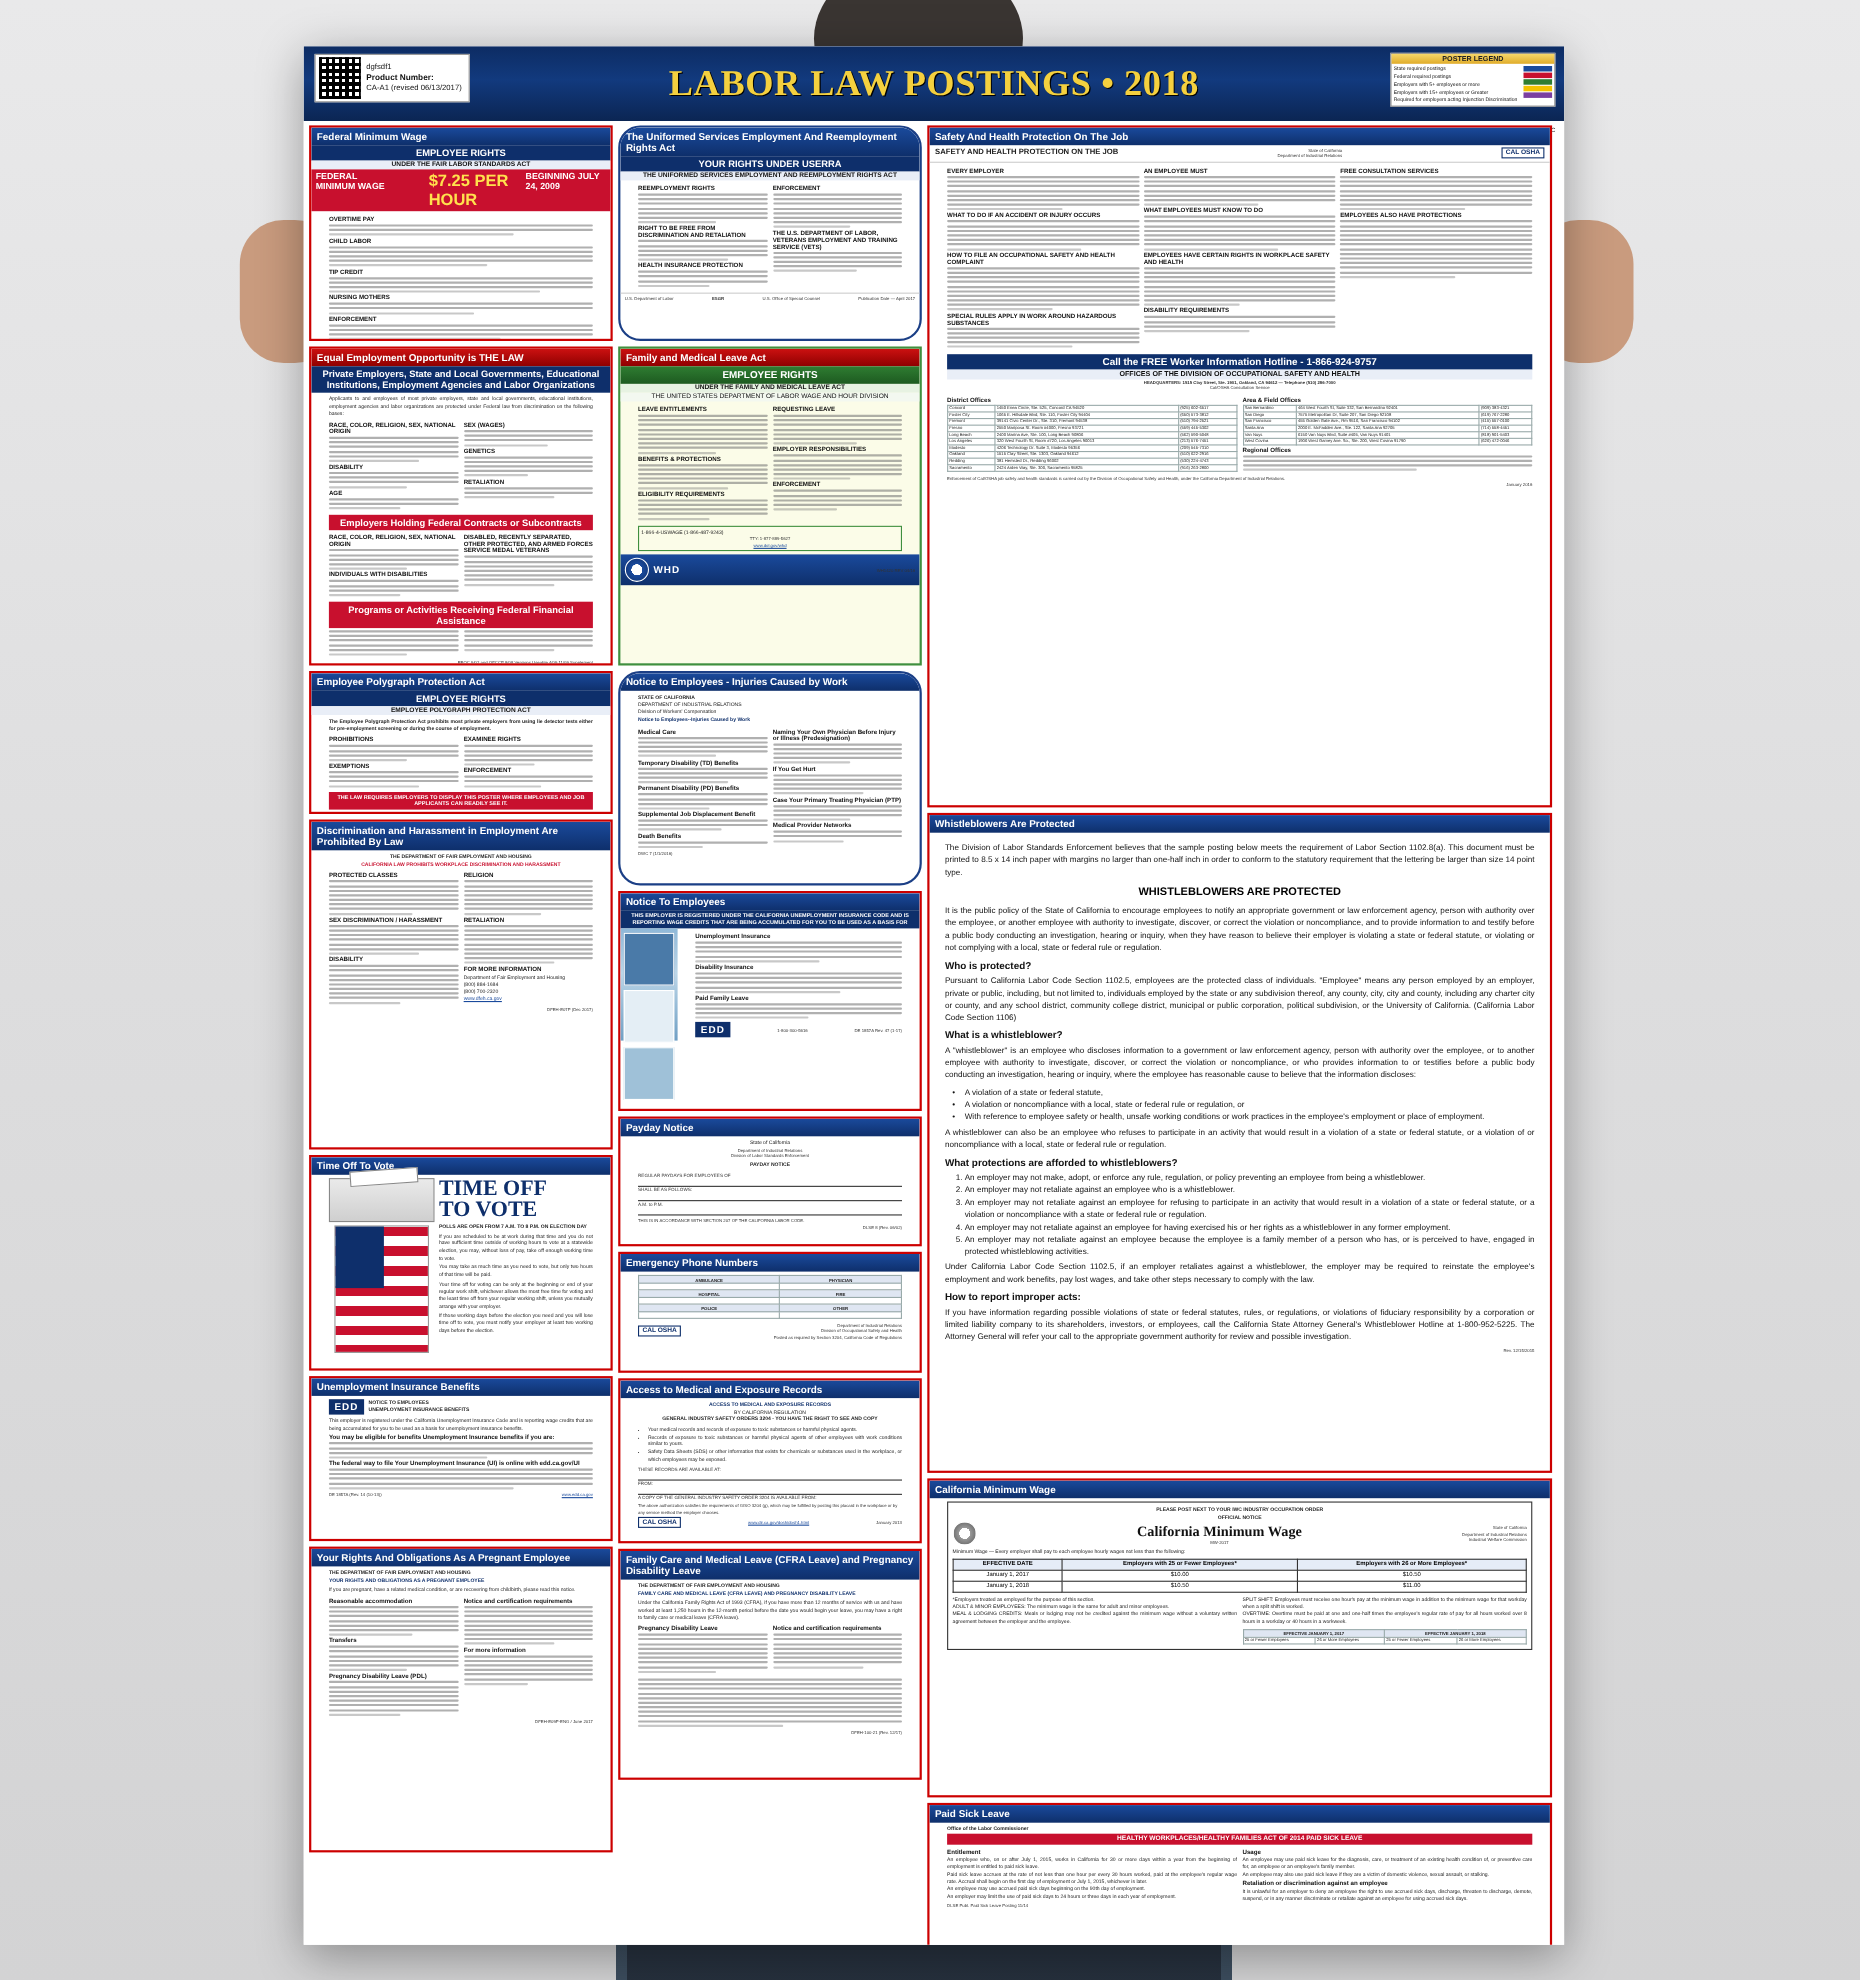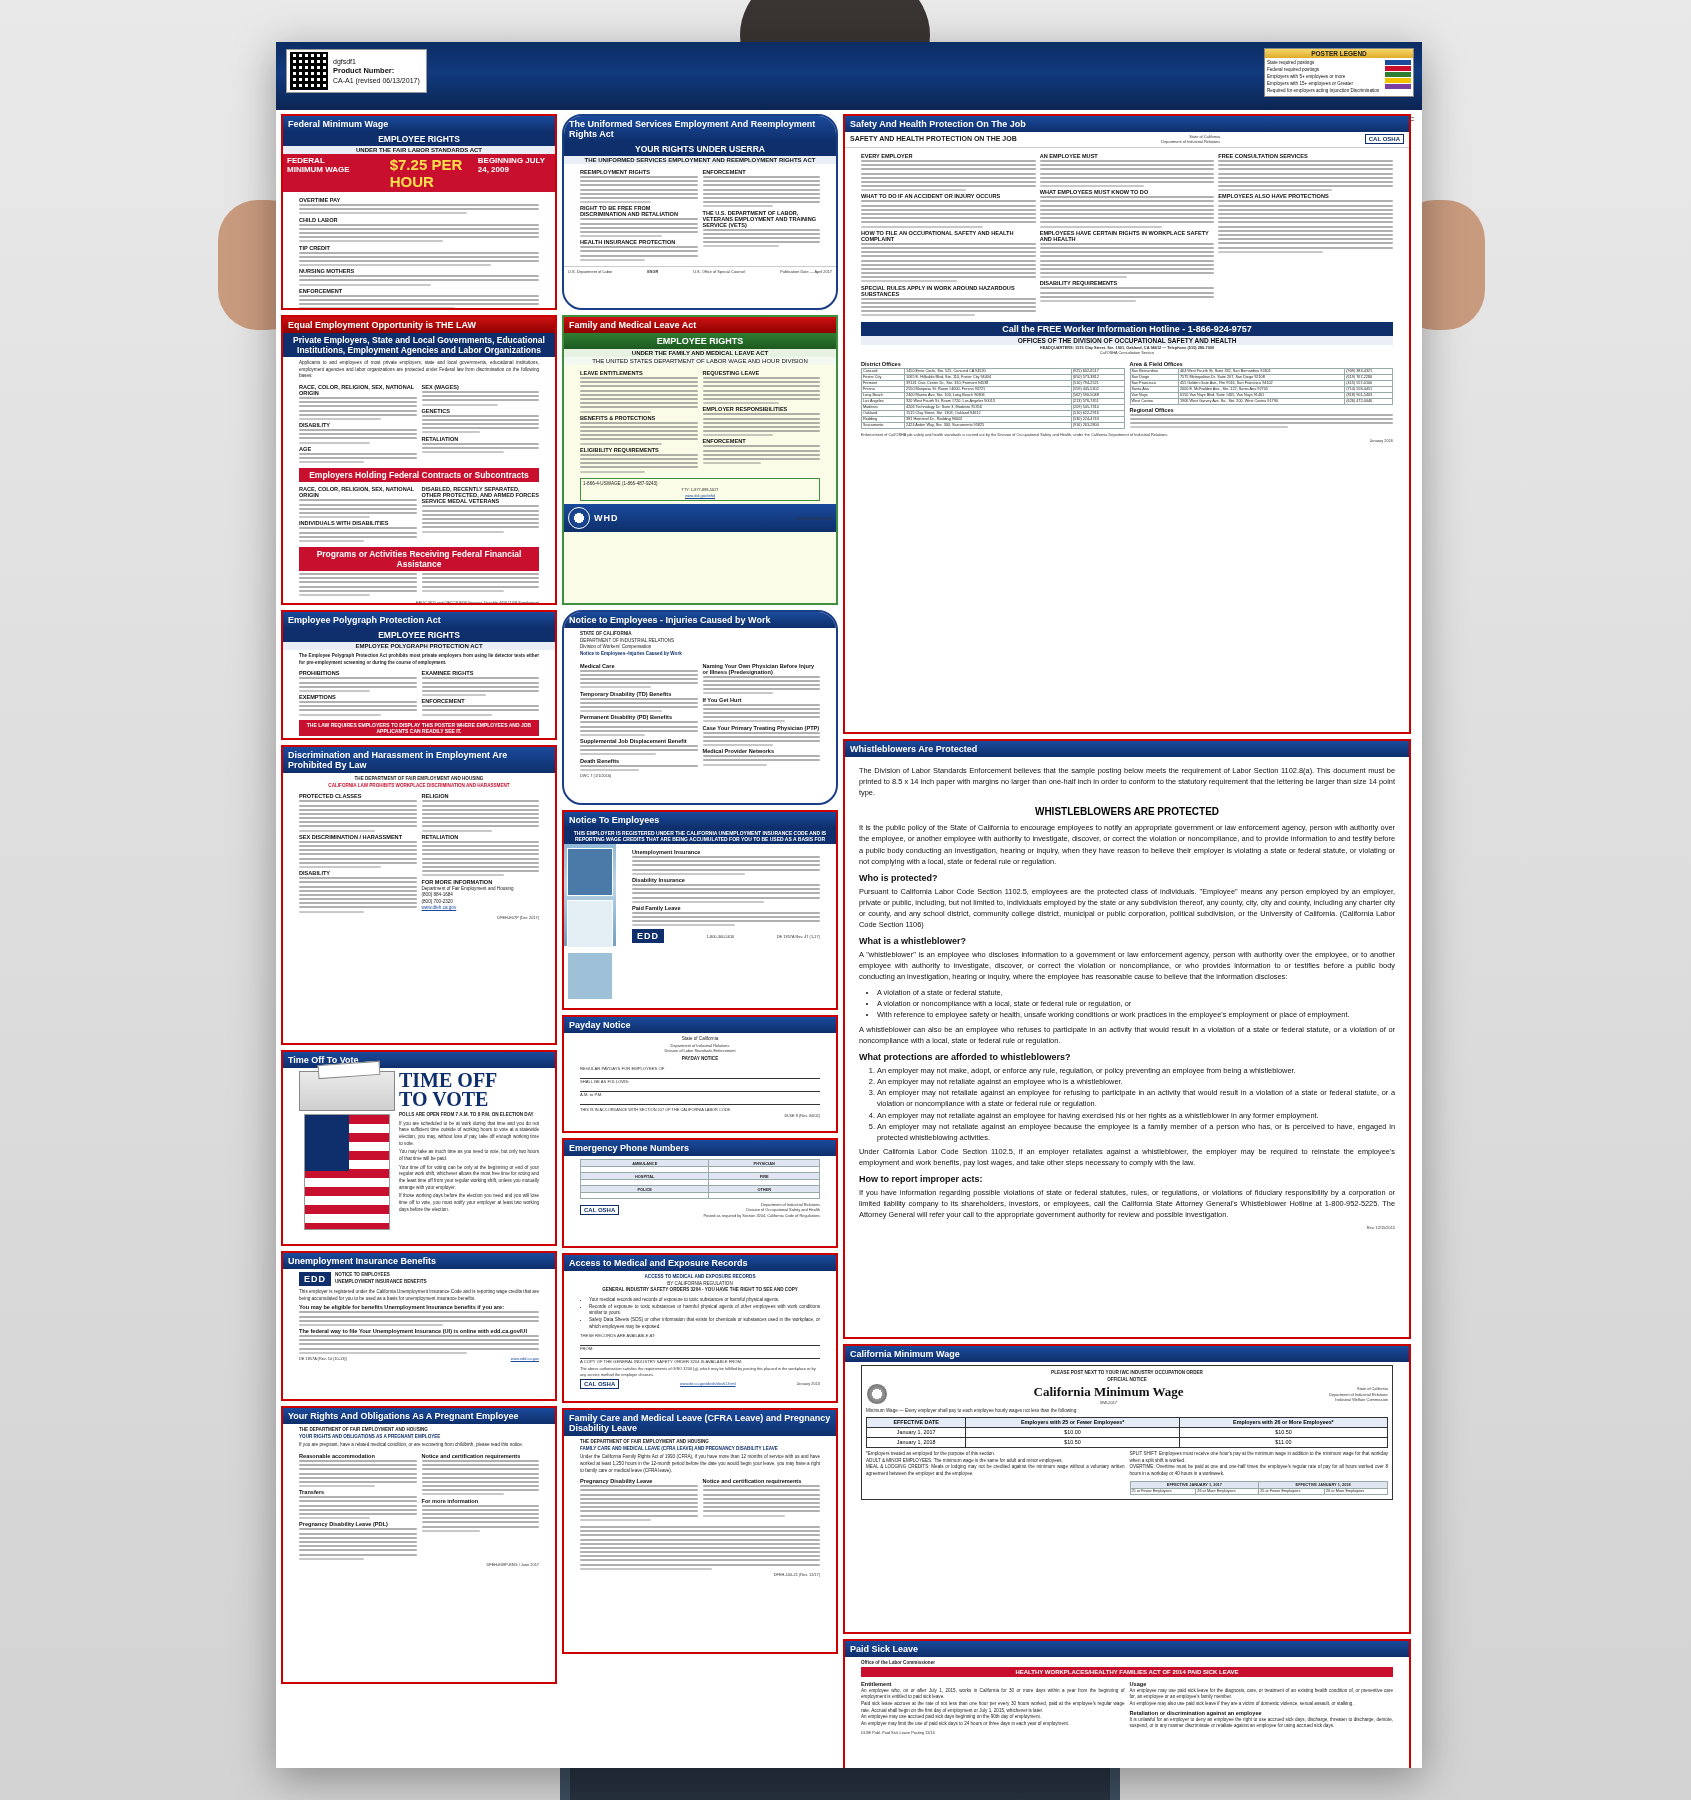--- a/index.html
+++ b/index.html
@@ -275,20 +275,21 @@
 
     <div class="masthead">
       <div class="qr-block">
         <div class="qr"></div>
         <div class="qr-text">
           <div>dgfsdf1</div>
           <b>Product Number:</b>
           <div>CA-A1 (revised 06/13/2017)</div>
         </div>
       </div>
+      <h1>LABOR LAW POSTINGS • 2018</h1>
       <div class="legend">
         <div class="legend-title">POSTER LEGEND</div>
         <div class="legend-rows">
           <div class="legend-labels">
             <div class="legend-row">State required postings</div>
             <div class="legend-row">Federal required postings</div>
             <div class="legend-row">Employers with 5+ employees or more</div>
             <div class="legend-row">Employers with 15+ employees or Greater</div>
             <div class="legend-row">Required for employers acting Injunction Discrimination</div>
           </div>
@@ -1068,21 +1069,21 @@
               <div class="label-xs">A COPY OF THE GENERAL INDUSTRY SAFETY ORDER 3204 IS AVAILABLE FROM:</div>
               <div class="micro" style="margin-top:2px">The above authorization satisfies the requirements of GISO 3204 (g), which may be fulfilled by posting this placard in the workplace or by any service method the employer chooses.</div>
               <div style="display:flex;justify-content:space-between;align-items:center;margin-top:2px">
                 <div class="cal-logo">CAL OSHA</div>
                 <div class="micro blue-link">www.dir.ca.gov/dosh/dosh1.html</div>
                 <div class="micro">January 2013</div>
               </div>
             </div>
           </div>
 
-          <div class="panel" style="height:246px">
+          <div class="panel" style="height:210px">
             <div class="panel-hdr">Family Care and Medical Leave (CFRA Leave) and Pregnancy Disability Leave</div>
             <div class="pbody">
               <div class="tiny" style="font-weight:bold">THE DEPARTMENT OF FAIR EMPLOYMENT AND HOUSING</div>
               <div class="tiny" style="font-weight:bold;color:#0e2f6b">FAMILY CARE AND MEDICAL LEAVE (CFRA LEAVE) AND PREGNANCY DISABILITY LEAVE</div>
               <div class="tiny" style="margin-top:2px">Under the California Family Rights Act of 1993 (CFRA), if you have more than 12 months of service with us and have worked at least 1,250 hours in the 12-month period before the date you would begin your leave, you may have a right to family care or medical leave (CFRA leave).</div>
               <div class="cols2" style="margin-top:2px">
                 <div>
                   <div class="tiny-h">Pregnancy Disability Leave</div>
                   <div class="lines">
                     <div class="ln"></div>

